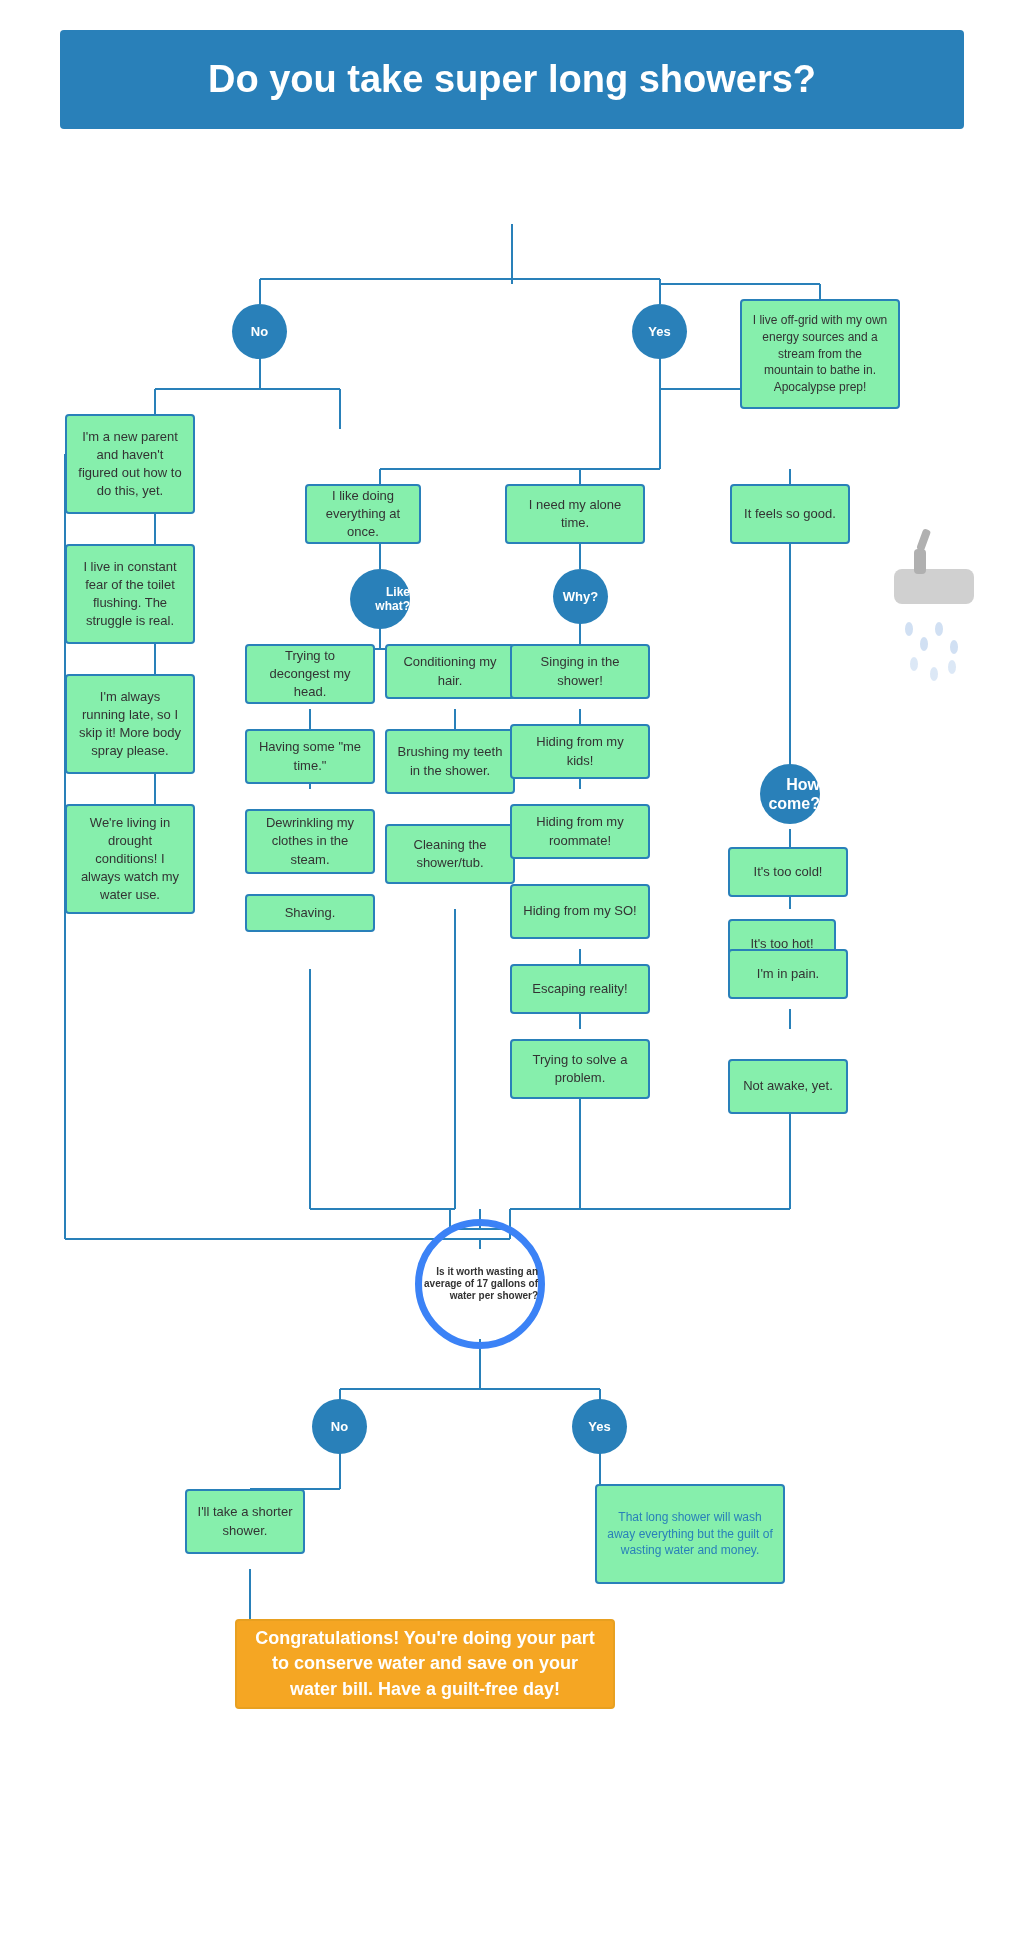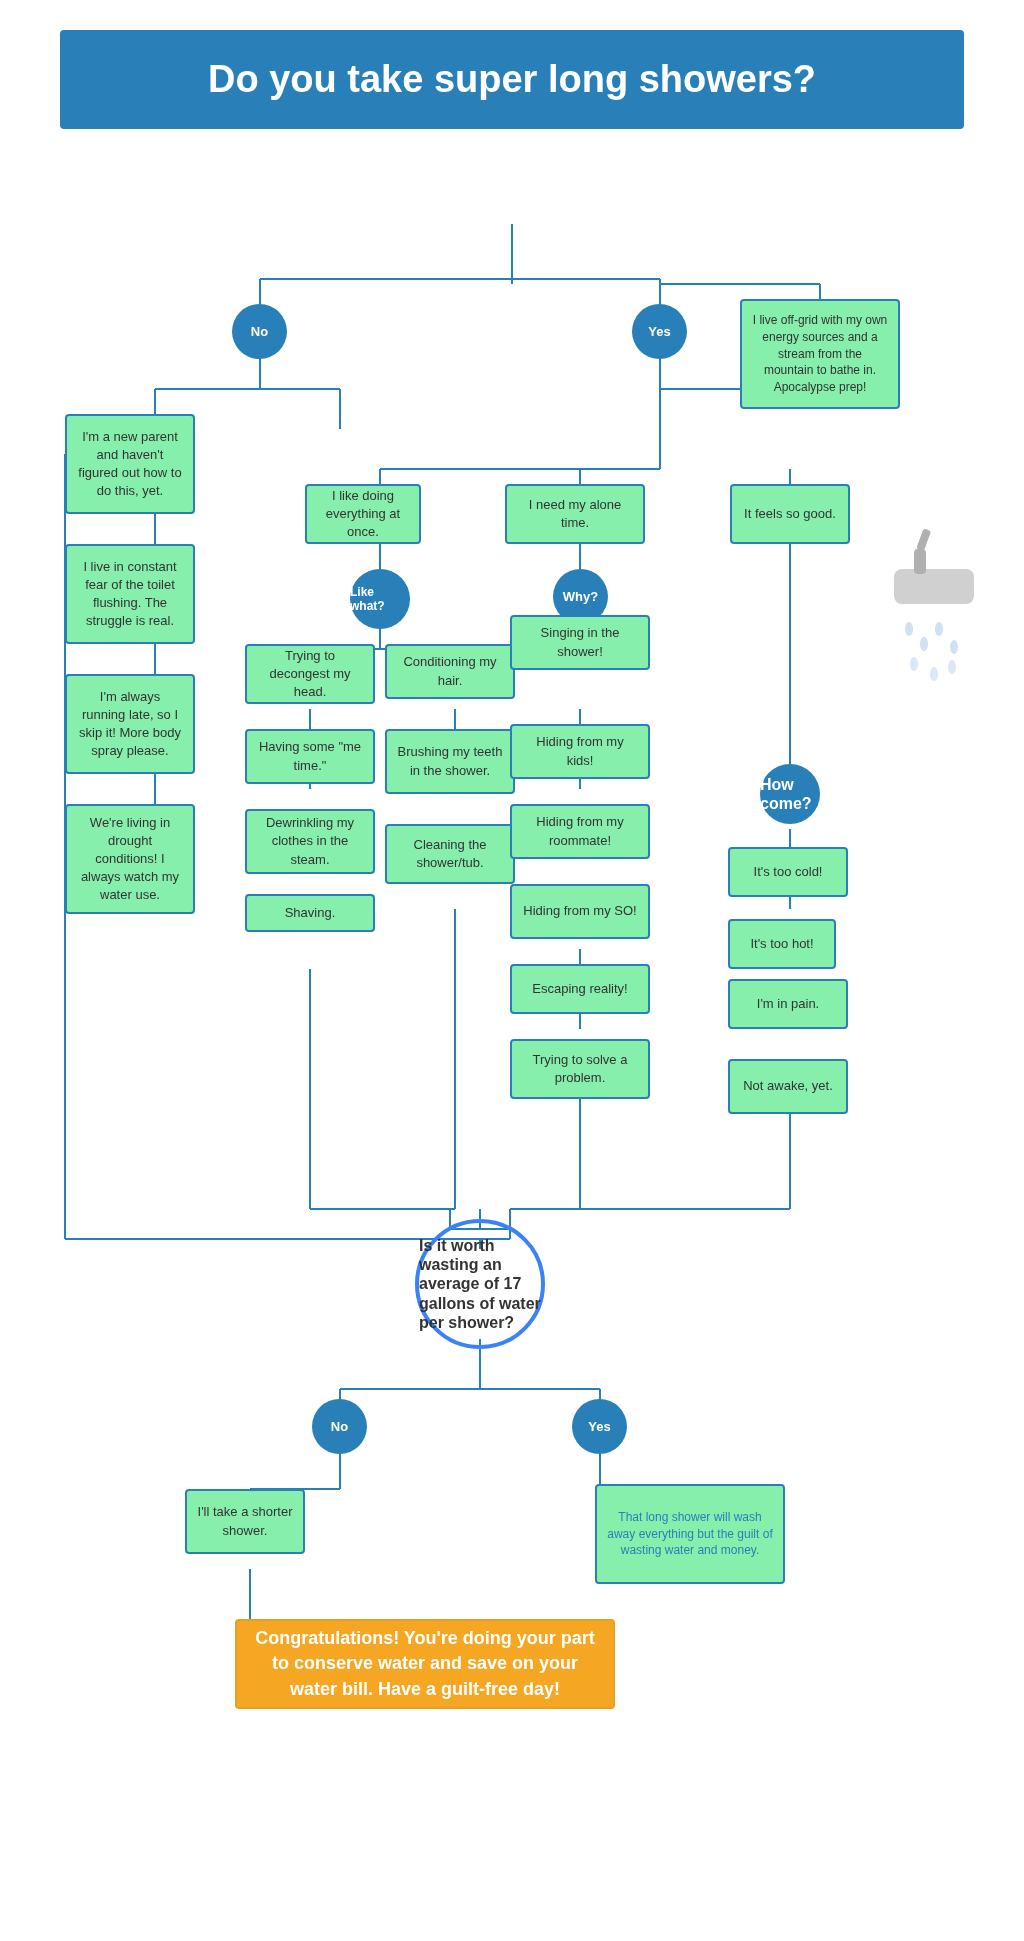--- a/index.html
+++ b/index.html
@@ -75,21 +75,21 @@
 
     
     .circle-node {
       position: absolute;
       border-radius: 50%;
       background: #2980b9;
       color: #fff;
       display: flex;
       align-items: center;
       justify-content: center;
-      text-align: left;
+      text-align: right;
       font-size: 13px;
       font-weight: bold;
       line-height: 1.2;
     }
 
     
     .shower-icon {
       position: absolute;
     }
   </style>
@@ -300,21 +300,21 @@
     <div class="box" style="width:130px;height:55px;left:385px;top:515px;">
       <span>Conditioning my hair.</span>
     </div>
     <div class="box" style="width:130px;height:65px;left:385px;top:600px;">
       <span>Brushing my teeth in the shower.</span>
     </div>
     <div class="box" style="width:130px;height:60px;left:385px;top:695px;">
       <span>Cleaning the shower/tub.</span>
     </div>
 
-    <div class="box" style="width:140px;height:55px;left:510px;top:486px;">
+    <div class="box" style="width:140px;height:55px;left:510px;top:515px;">
       <span>Singing in the shower!</span>
     </div>
     <div class="box" style="width:140px;height:55px;left:510px;top:595px;">
       <span>Hiding from my kids!</span>
     </div>
     <div class="box" style="width:140px;height:55px;left:510px;top:675px;">
       <span>Hiding from my roommate!</span>
     </div>
     <div class="box" style="width:140px;height:55px;left:510px;top:755px;">
       <span>Hiding from my SO!</span>
@@ -329,21 +329,21 @@
     <div class="circle-node" style="width:60px;height:60px;left:760px;top:635px;font-size:16px;">
       <span>How come?</span>
     </div>
 
     <div class="box" style="width:120px;height:50px;left:728px;top:718px;">
       <span>It's too cold!</span>
     </div>
     <div class="box" style="width:108px;height:50px;left:728px;top:790px;">
       <span>It's too hot!</span>
     </div>
-    <div class="box" style="width:120px;height:50px;left:728px;top:850px;">
+    <div class="box" style="width:120px;height:50px;left:728px;top:820px;">
       <span>I'm in pain.</span>
     </div>
     <div class="box" style="width:120px;height:55px;left:728px;top:930px;">
       <span>Not awake, yet.</span>
     </div>
 
     <div class="shower-icon" style="right:20px;top:380px;width:140px;height:200px;">
       <svg width="140" height="200" viewBox="0 0 140 200">
 
         <rect x="30" y="60" width="80" height="35" rx="8" fill="#d0d0d0"></rect>
@@ -353,21 +353,21 @@
         <ellipse cx="45" cy="120" rx="4" ry="7" fill="#c5d8f0" opacity="0.8"></ellipse>
         <ellipse cx="60" cy="135" rx="4" ry="7" fill="#c5d8f0" opacity="0.8"></ellipse>
         <ellipse cx="75" cy="120" rx="4" ry="7" fill="#c5d8f0" opacity="0.8"></ellipse>
         <ellipse cx="90" cy="138" rx="4" ry="7" fill="#c5d8f0" opacity="0.8"></ellipse>
         <ellipse cx="50" cy="155" rx="4" ry="7" fill="#c5d8f0" opacity="0.6"></ellipse>
         <ellipse cx="70" cy="165" rx="4" ry="7" fill="#c5d8f0" opacity="0.6"></ellipse>
         <ellipse cx="88" cy="158" rx="4" ry="7" fill="#c5d8f0" opacity="0.6"></ellipse>
       </svg>
     </div>
 
-    <div class="circle-node" style="width:130px;height:130px;left:415px;top:1090px;font-size:16px;border-radius:50%;border:4px solid #3b82f6;background:transparent;color:#333;">
+    <div class="circle-node" style="width:130px;height:130px;left:415px;top:1090px;font-size:10px;border-radius:50%;border:7px solid #3b82f6;background:transparent;color:#333;">
       <span>Is it worth wasting an average of 17 gallons of water per shower?</span>
     </div>
 
     <div class="circle-node" style="width:55px;height:55px;left:312px;top:1270px;">
       <span>No</span>
     </div>
 
     <div class="circle-node" style="width:55px;height:55px;left:572px;top:1270px;">
       <span>Yes</span>
     </div>

